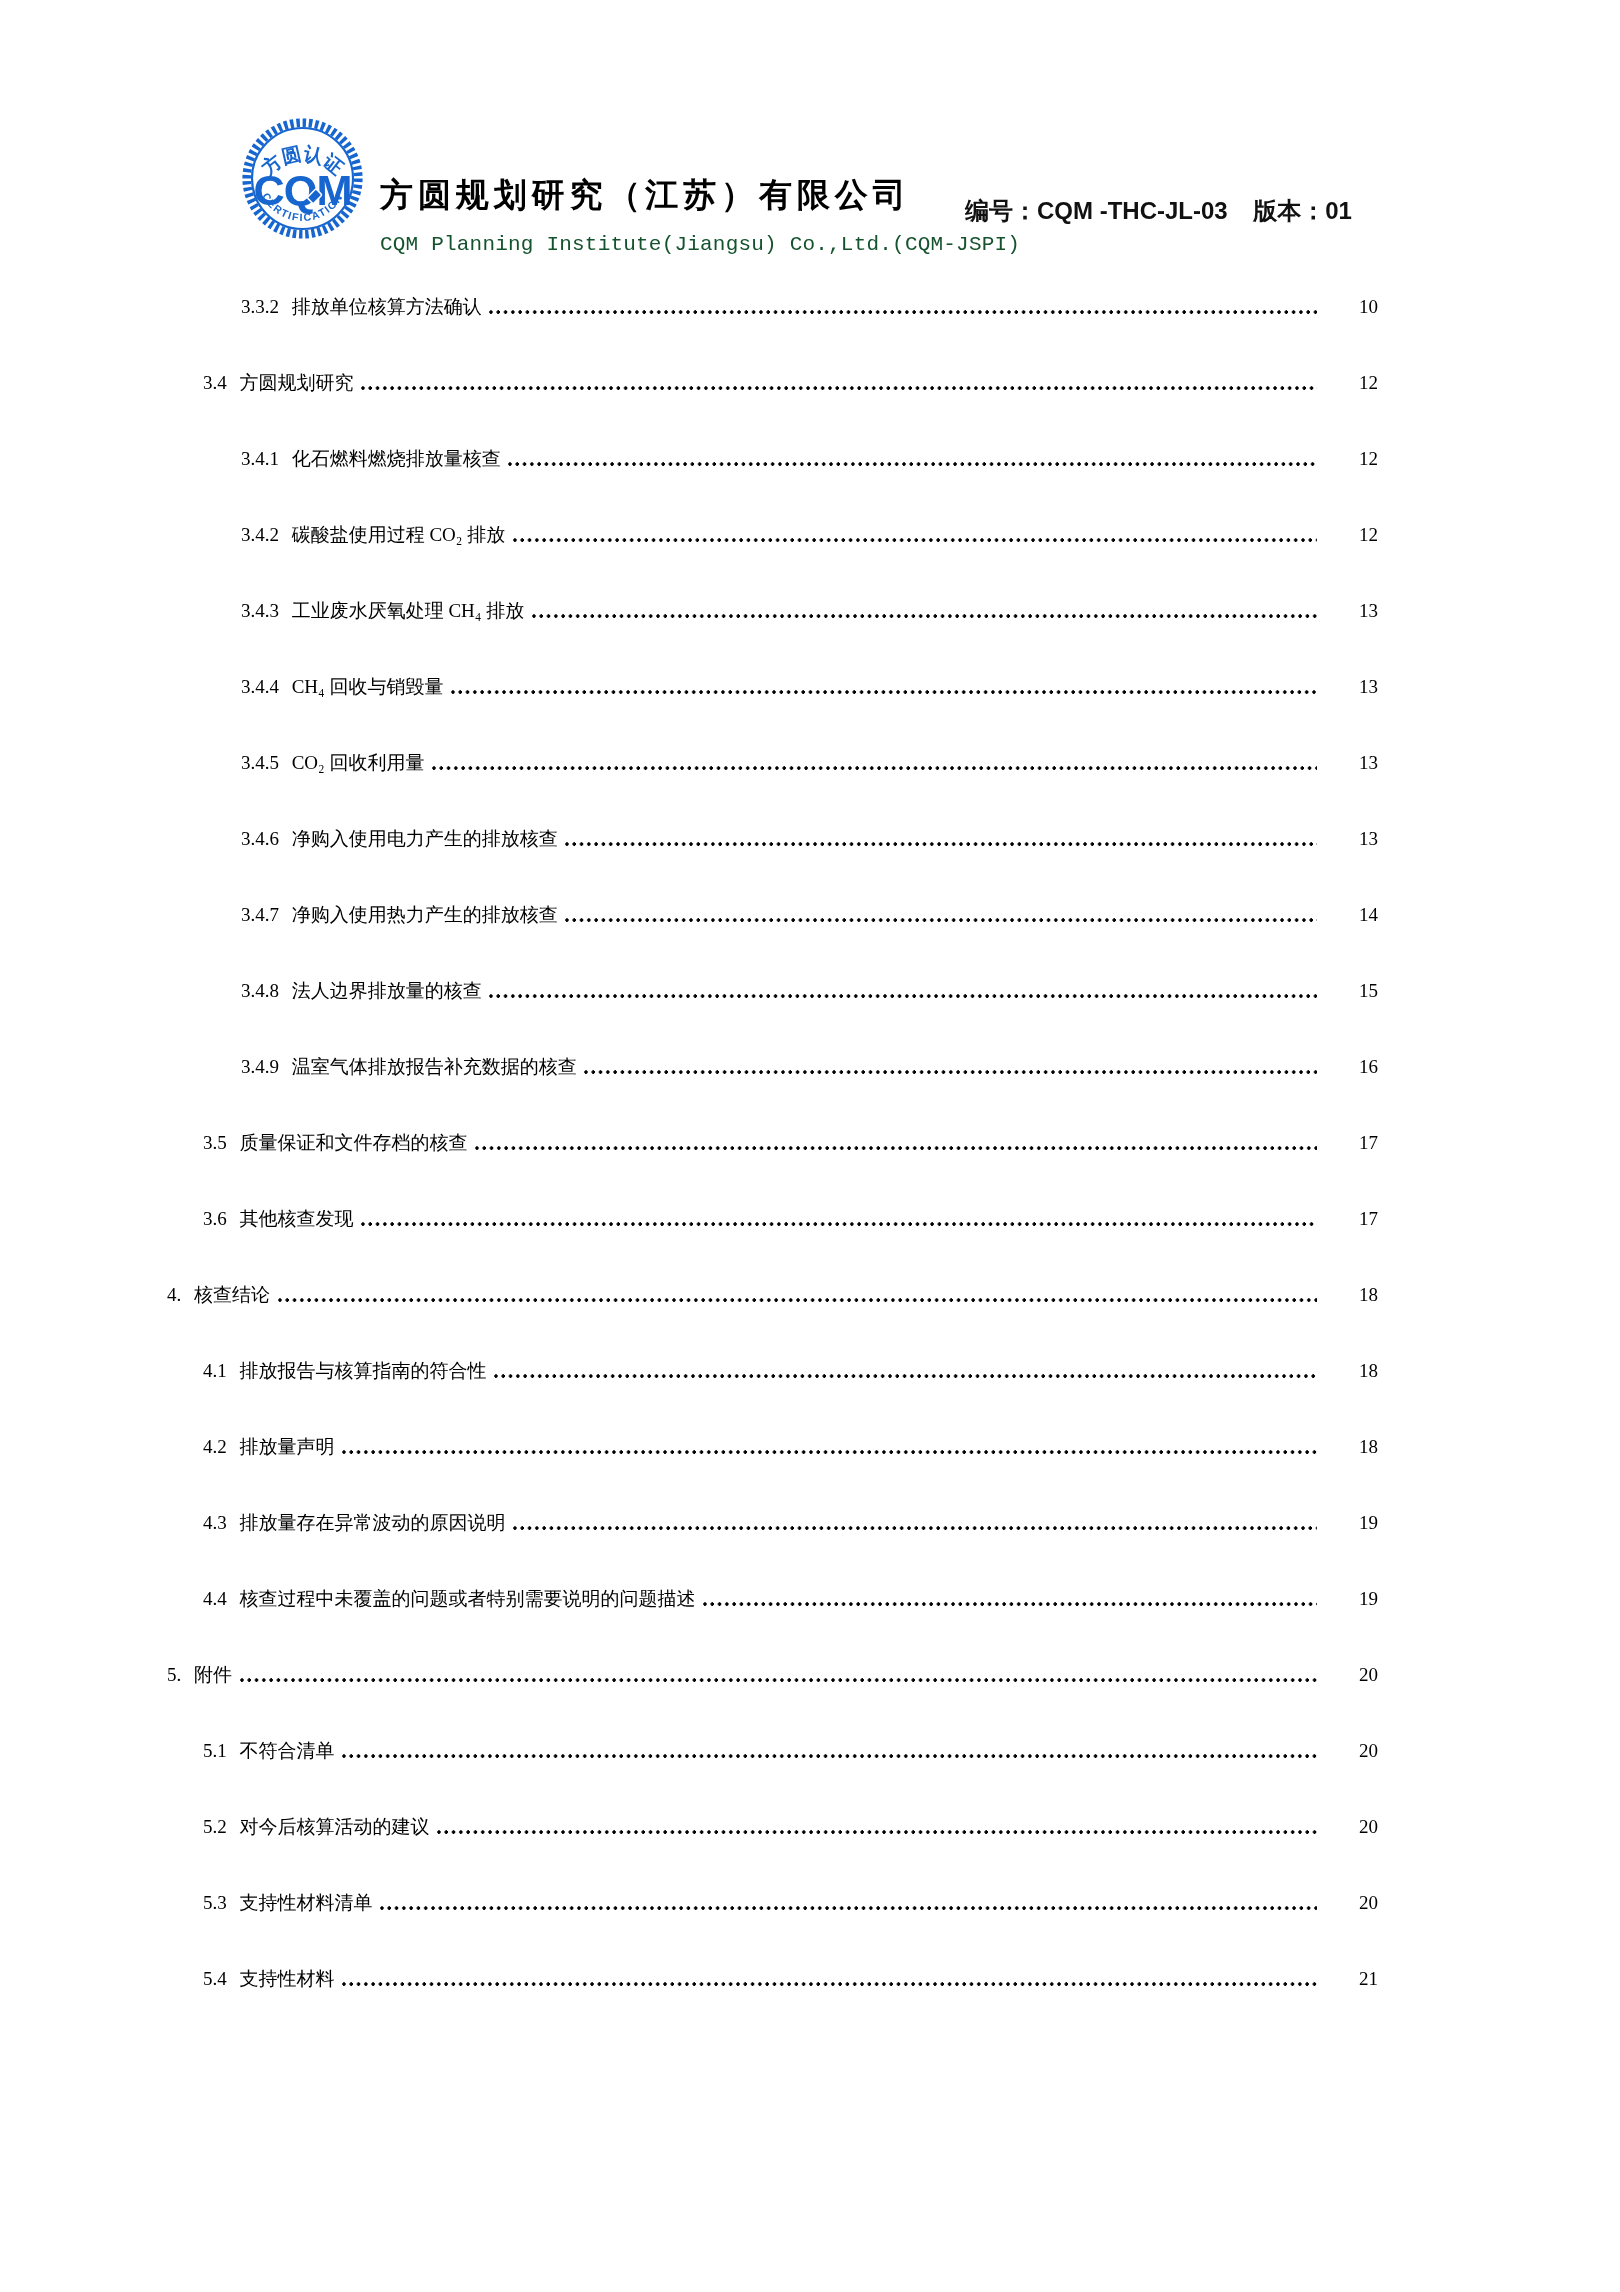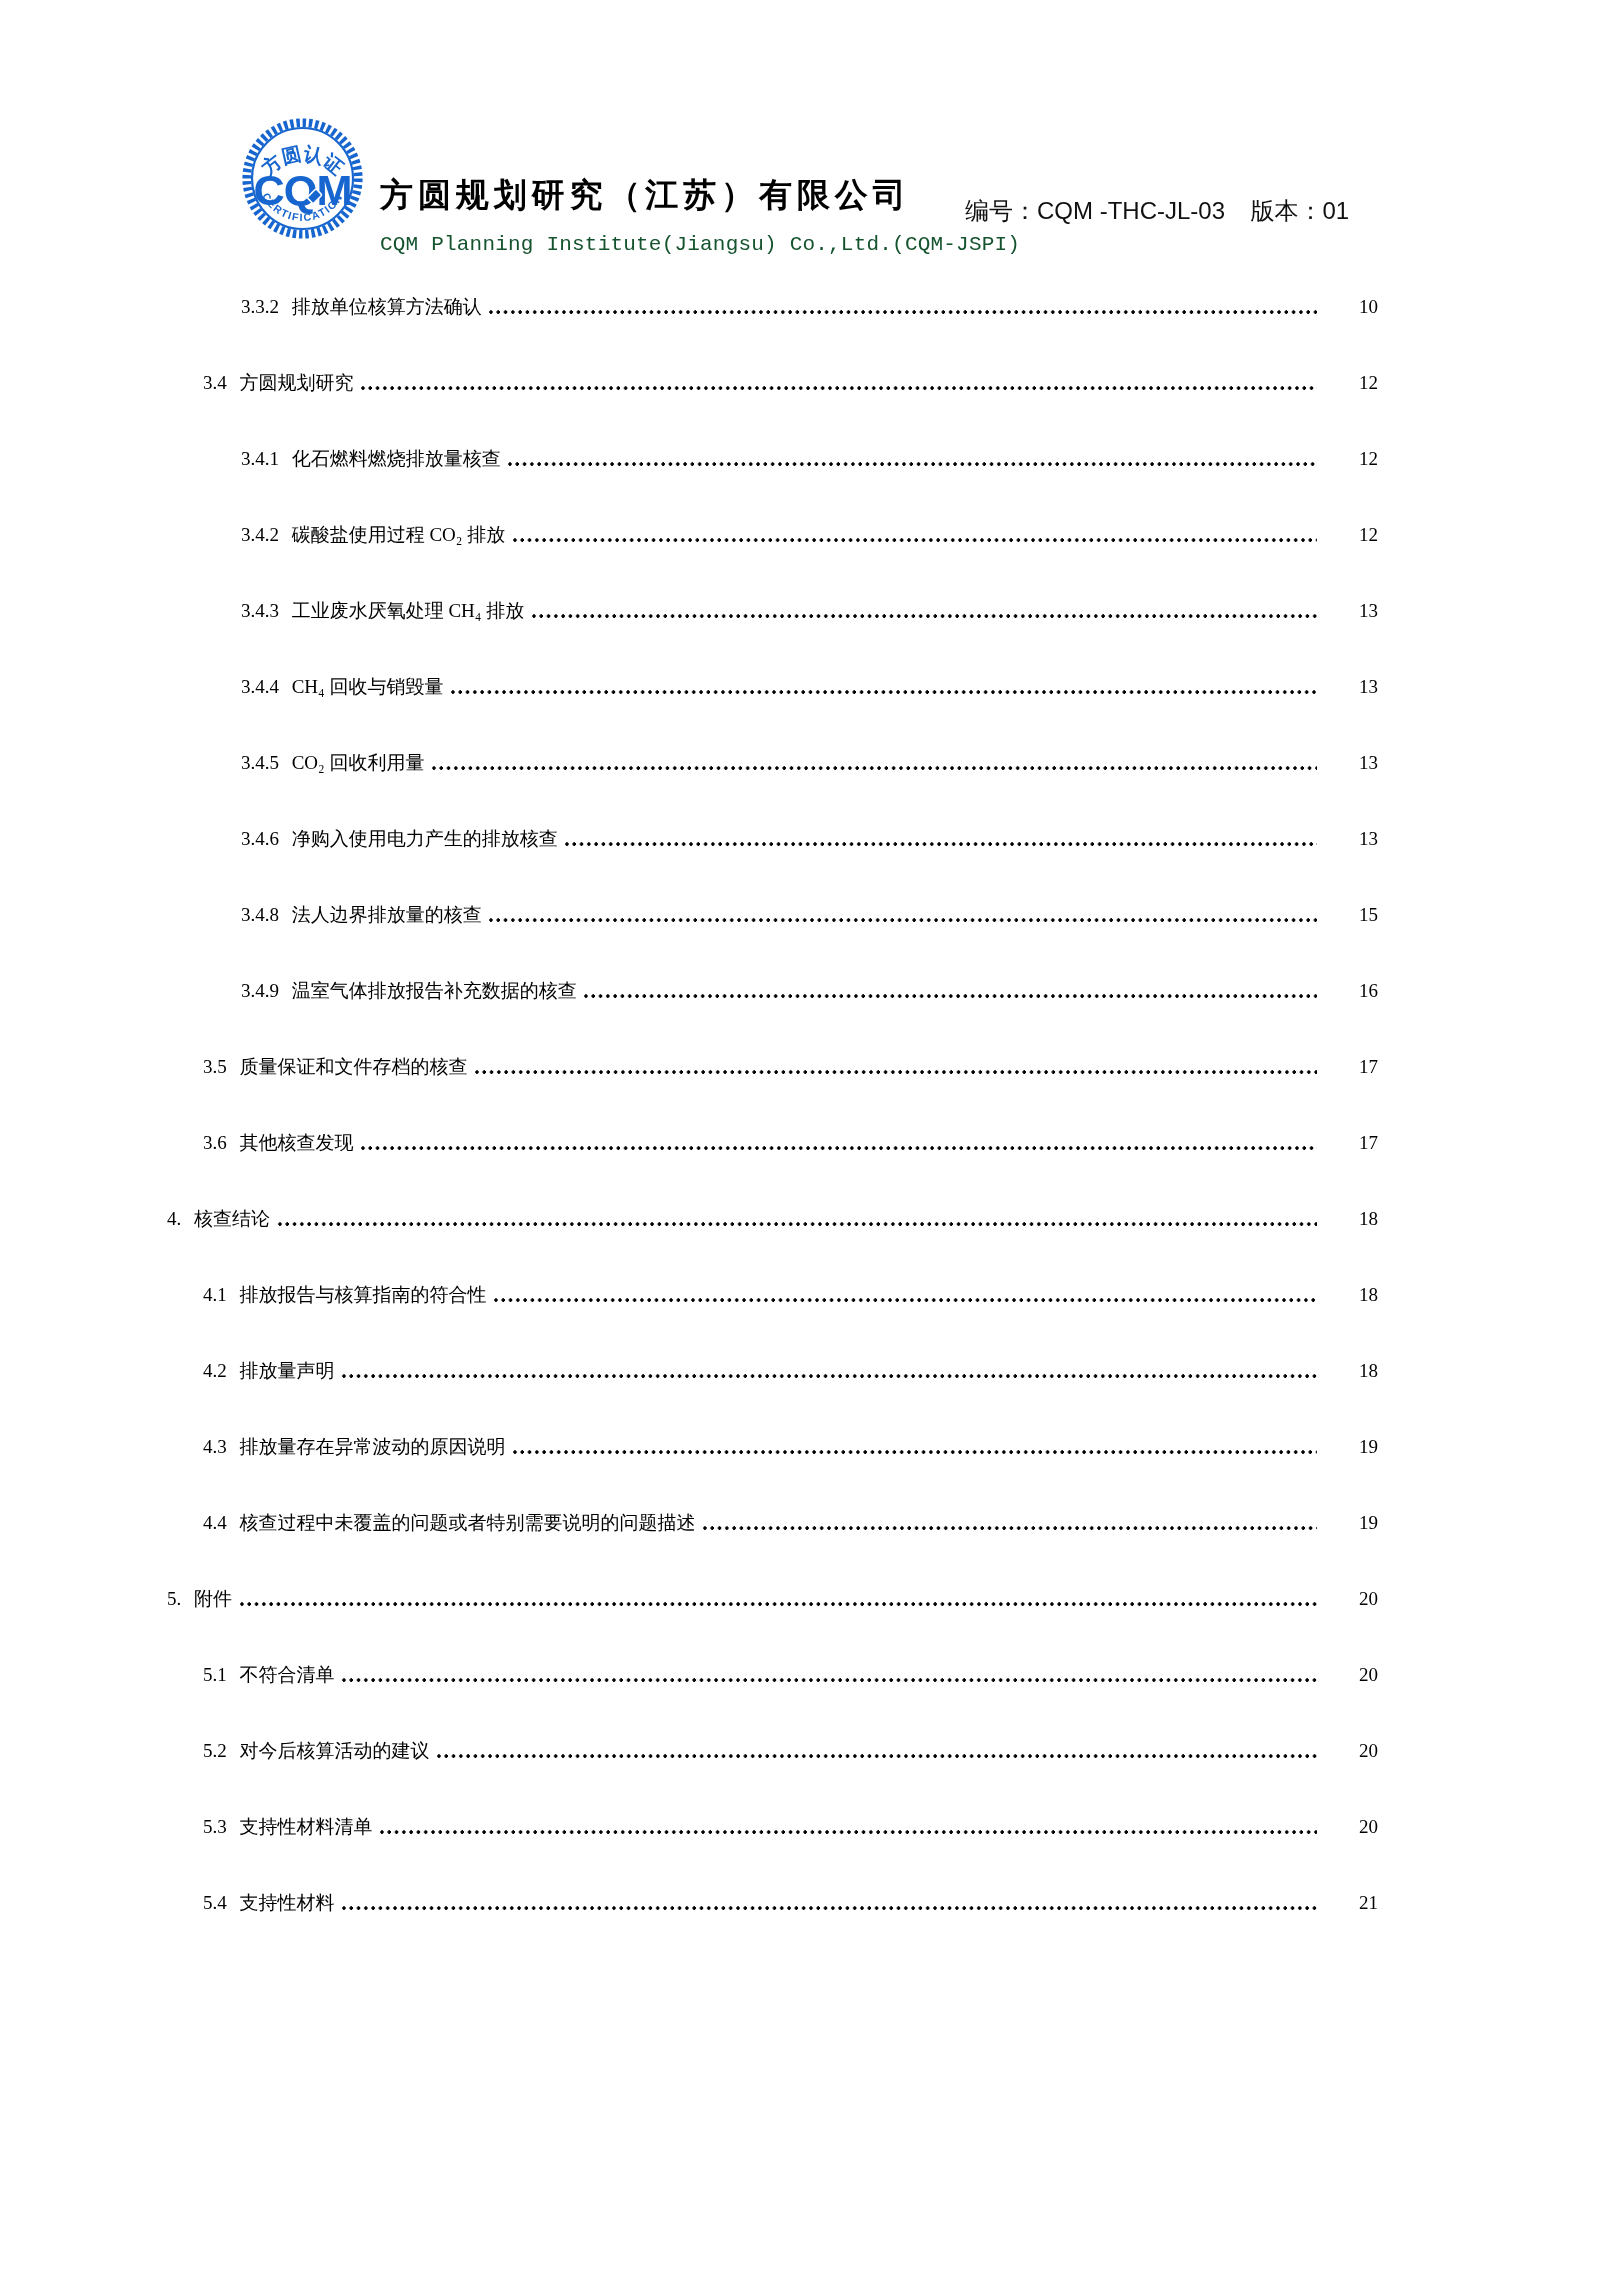--- a/index.html
+++ b/index.html
@@ -21,21 +21,21 @@
   }
   .company-en{
     margin-top:14.7px;font-size:21px;color:#14532d;
     font-family:Liberation Mono, monospace;
     letter-spacing:0.2px;white-space:nowrap;
   }
   .docno{
     position:absolute;left:965px;top:195px;
     font-size:24px;
     font-family:"Liberation Sans","DejaVu Sans",sans-serif;
-    white-space:nowrap;color:#111;
+    white-space:nowrap;color:#111;font-weight:bold;
   }
   .docno .gap{display:inline-block;width:25.5px;}
   
   .toc{
     position:absolute;left:167px;top:263px;width:1211px;
   }
   .toc-row{
     display:flex;align-items:flex-end;
     height:76px;box-sizing:border-box;padding-bottom:21.6px;
     font-size:19px;line-height:1.05;white-space:nowrap;
@@ -124,20 +124,26 @@
       <span class="toc-leader"></span>
       <span class="toc-page">13</span>
     </div>
       <div class="toc-row level2">
       <span class="toc-num">3.4.6</span>
       <span class="toc-title">净购入使用电力产生的排放核查</span>
       <span class="toc-leader"></span>
       <span class="toc-page">13</span>
     </div>
       <div class="toc-row level2">
+      <span class="toc-num">3.4.7</span>
+      <span class="toc-title">净购入使用热力产生的排放核查</span>
+      <span class="toc-leader"></span>
+      <span class="toc-page">14</span>
+    </div>
+      <div class="toc-row level2">
       <span class="toc-num">3.4.8</span>
       <span class="toc-title">法人边界排放量的核查</span>
       <span class="toc-leader"></span>
       <span class="toc-page">15</span>
     </div>
       <div class="toc-row level2">
       <span class="toc-num">3.4.9</span>
       <span class="toc-title">温室气体排放报告补充数据的核查</span>
       <span class="toc-leader"></span>
       <span class="toc-page">16</span>

